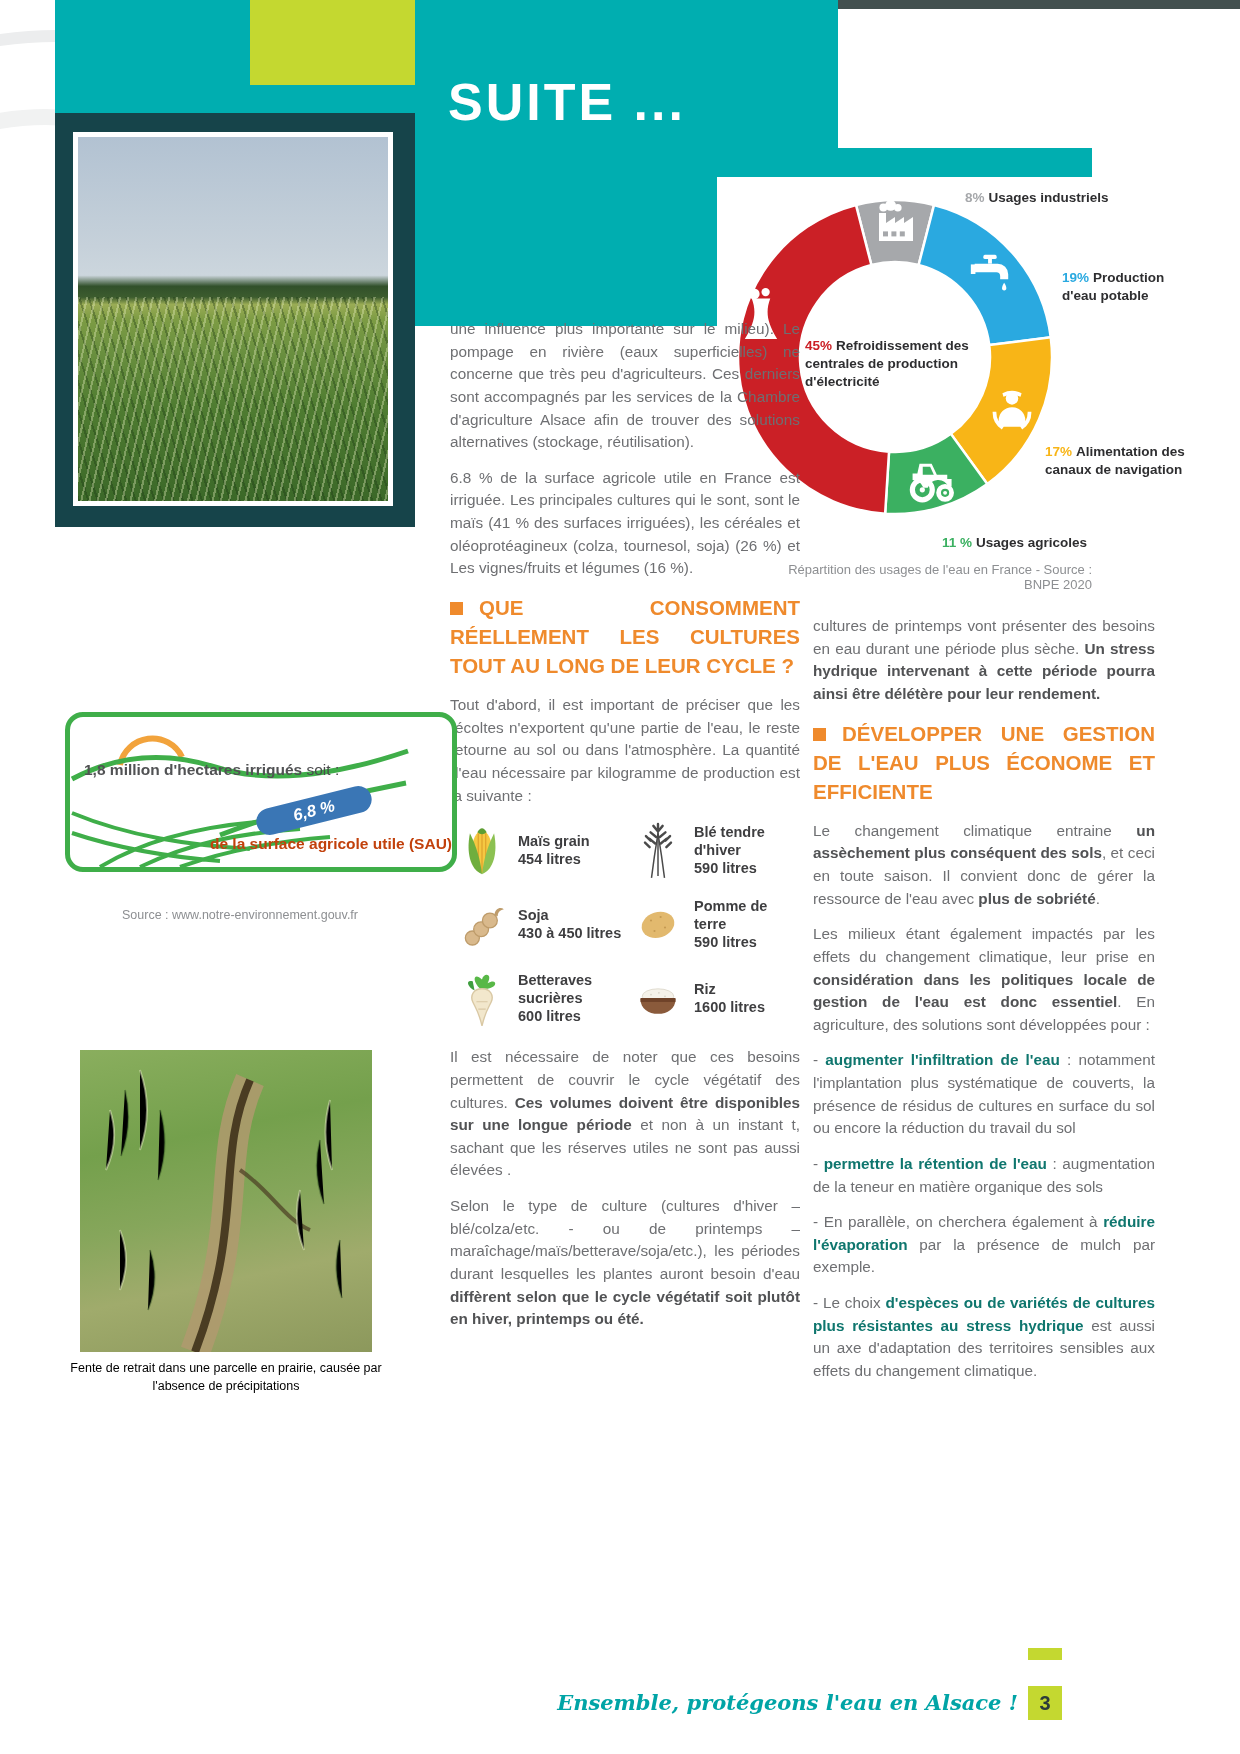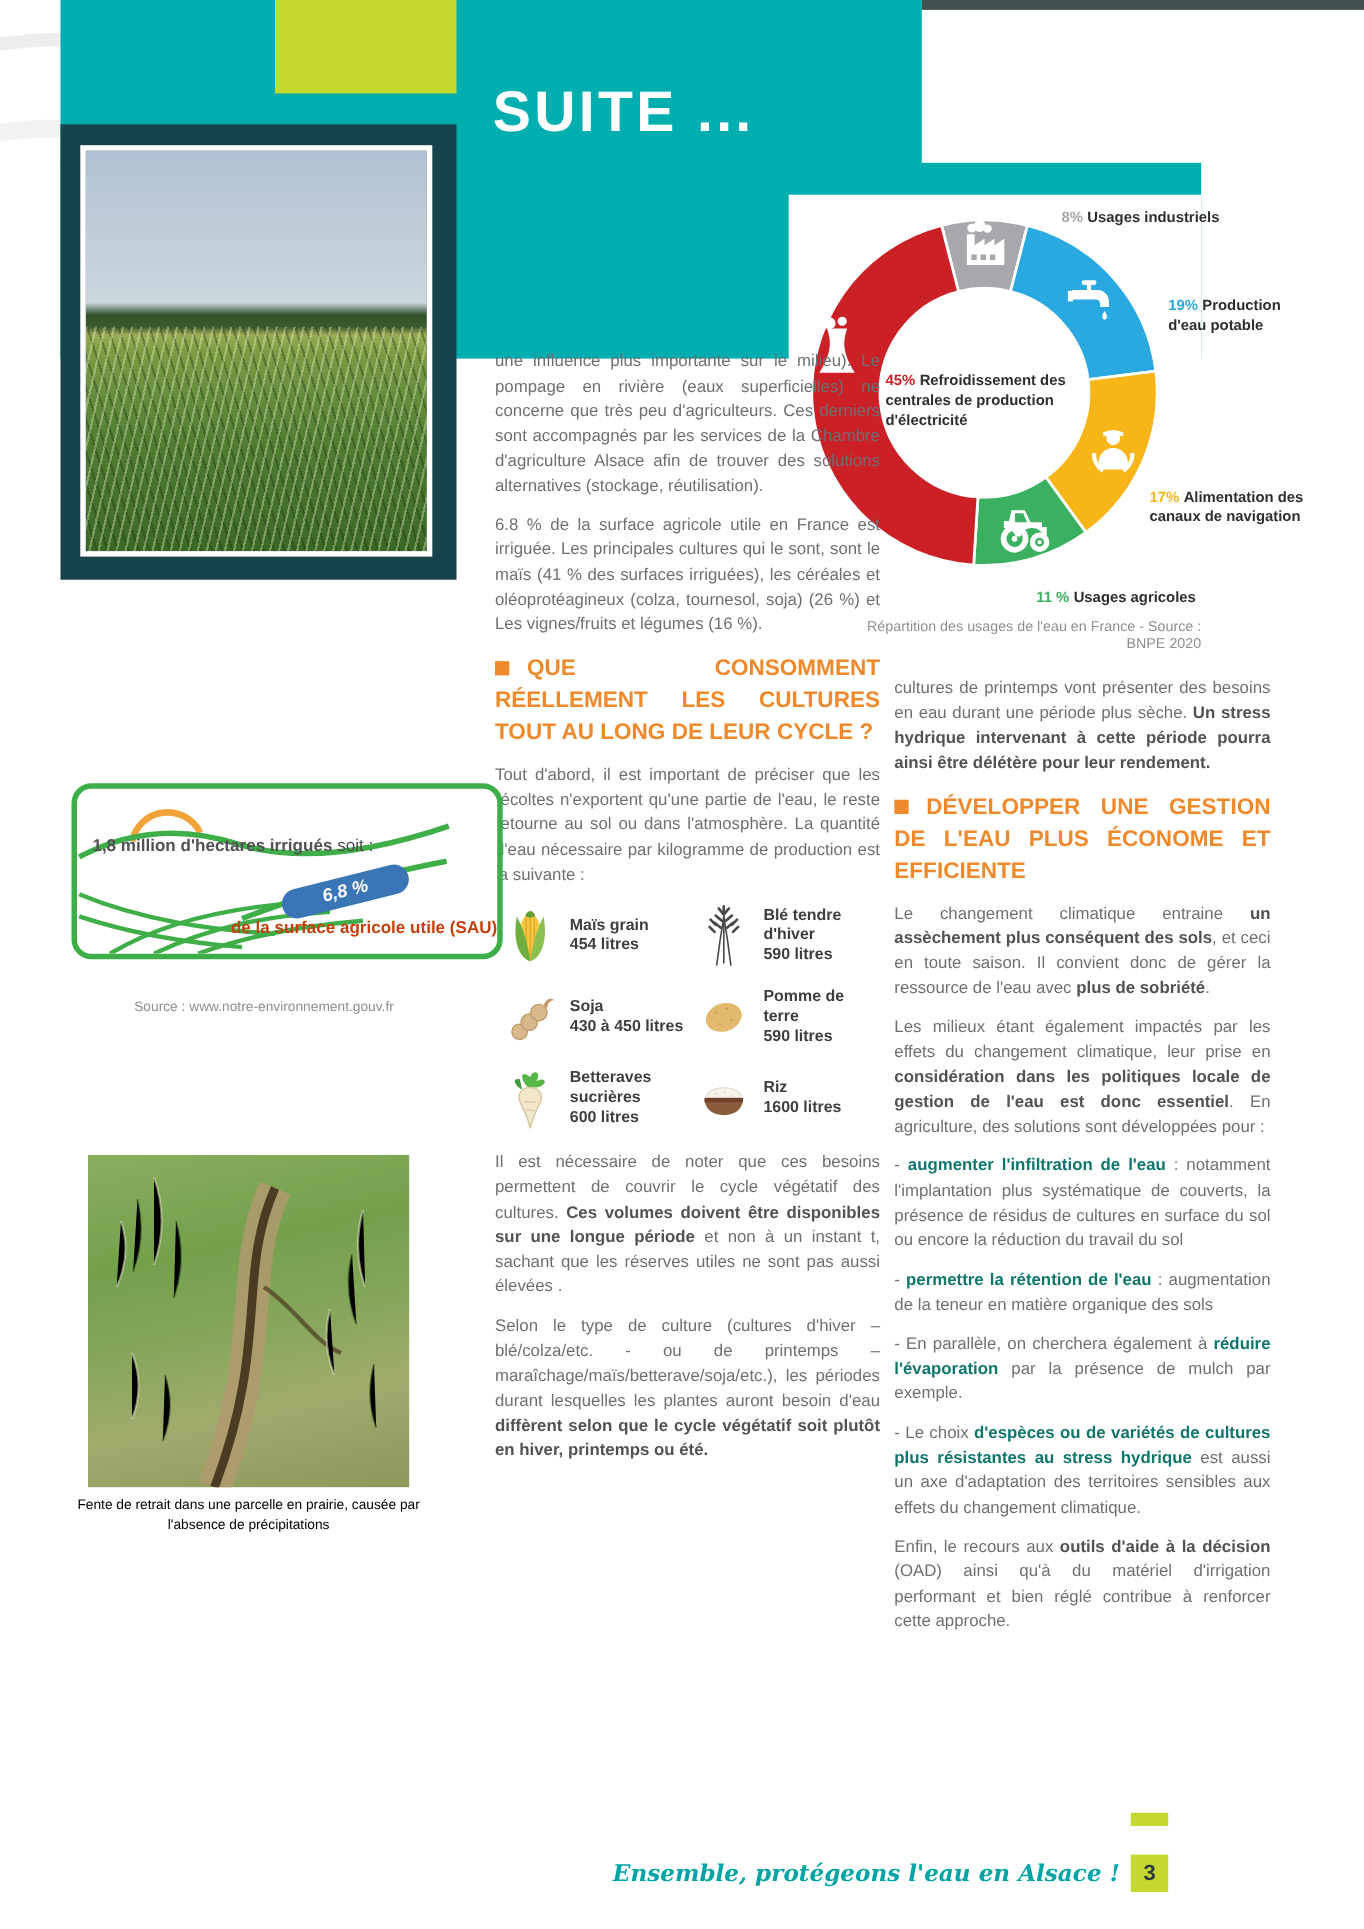--- a/index.html
+++ b/index.html
@@ -257,21 +257,20 @@
 
   <div class="col col-right">
     <p><span>cultures de printemps vont présenter des besoins en eau durant une période plus sèche. </span><span class="r-b">Un stress hydrique intervenant à cette période pourra ainsi être délétère pour leur rendement.</span></p>
     <div class="h-orange"><span class="sq"></span><span>DÉVELOPPER UNE GESTION DE L'EAU PLUS ÉCONOME ET EFFICIENTE</span></div>
     <p><span>Le changement climatique entraine </span><span class="r-b">un assèchement plus conséquent des sols</span><span>, et ceci en toute saison. Il convient donc de gérer la ressource de l'eau avec </span><span class="r-b">plus de sobriété</span><span>.</span></p>
     <p><span>Les milieux étant également impactés par les effets du changement climatique, leur prise en </span><span class="r-b">considération dans les politiques locale de gestion de l'eau est donc essentiel</span><span>. En agriculture, des solutions sont développées pour :</span></p>
     <p><span>- </span><span class="r-t">augmenter l'infiltration de l'eau</span><span> : notamment l'implantation plus systématique de couverts, la présence de résidus de cultures en surface du sol ou encore la réduction du travail du sol</span></p>
     <p><span>- </span><span class="r-t">permettre la rétention de l'eau</span><span> : augmentation de la teneur en matière organique des sols</span></p>
     <p><span>- En parallèle, on cherchera également à </span><span class="r-t">réduire l'évaporation</span><span> par la présence de mulch par exemple.</span></p>
     <p><span>- Le choix </span><span class="r-t">d'espèces ou de variétés de cultures plus résistantes au stress hydrique</span><span> est aussi un axe d'adaptation des territoires sensibles aux effets du changement climatique.</span></p>
-    <p><span>Enfin, le recours aux </span><span class="r-b">outils d'aide à la décision</span><span> (OAD) ainsi qu'à du matériel d'irrigation performant et bien réglé contribue à renforcer cette approche.</span></p>
   </div>
 
   <div class="info-box">
     <svg width="340" height="150" viewBox="0 0 340 150" style="position:absolute;left:0;top:0">
       <path d="M50 48 A33 33 0 0 1 112 40" stroke="#F2A33C" stroke-width="6" fill="none"></path>
       <path d="M2 62 Q70 26 145 50 T 338 34" stroke="#3FAE49" stroke-width="5" fill="none"></path>
       <path d="M2 96 C60 120 120 128 180 132 M2 116 C50 132 100 140 150 144 M30 150 C80 120 140 108 200 104 M70 150 C120 126 170 116 230 112 M110 150 C160 132 210 124 260 120" stroke="#3FAE49" stroke-width="4" fill="none"></path>
       <path d="M150 118 Q240 84 336 66" stroke="#3FAE49" stroke-width="5" fill="none"></path>
     </svg>
     <div class="info-line1"><span class="r-b">1,8 million d'hectares irrigués</span><span> soit :</span></div>

